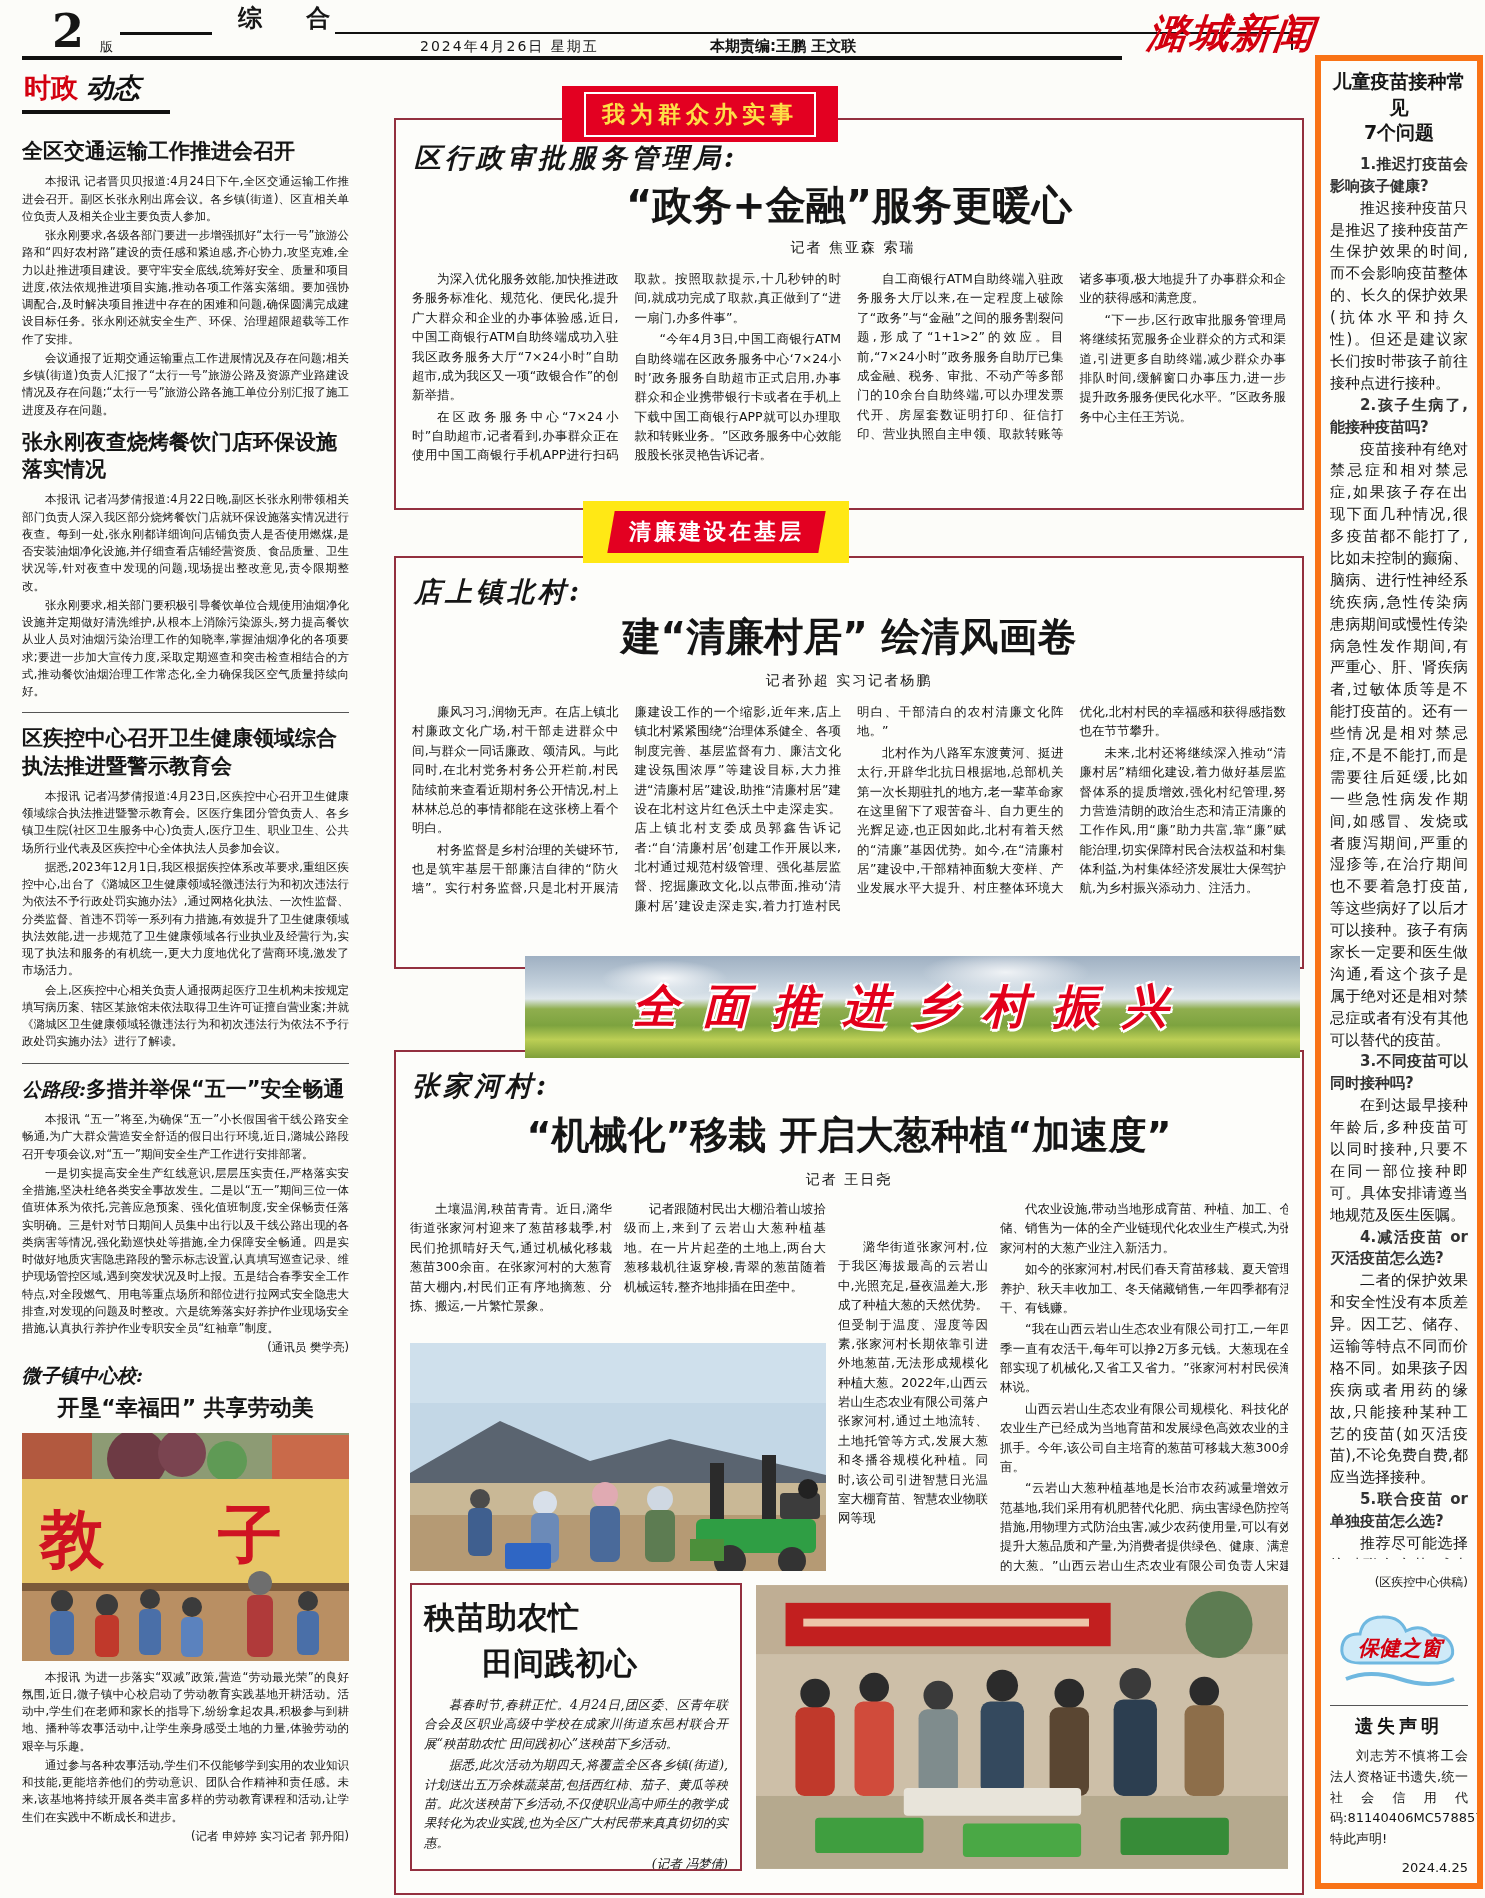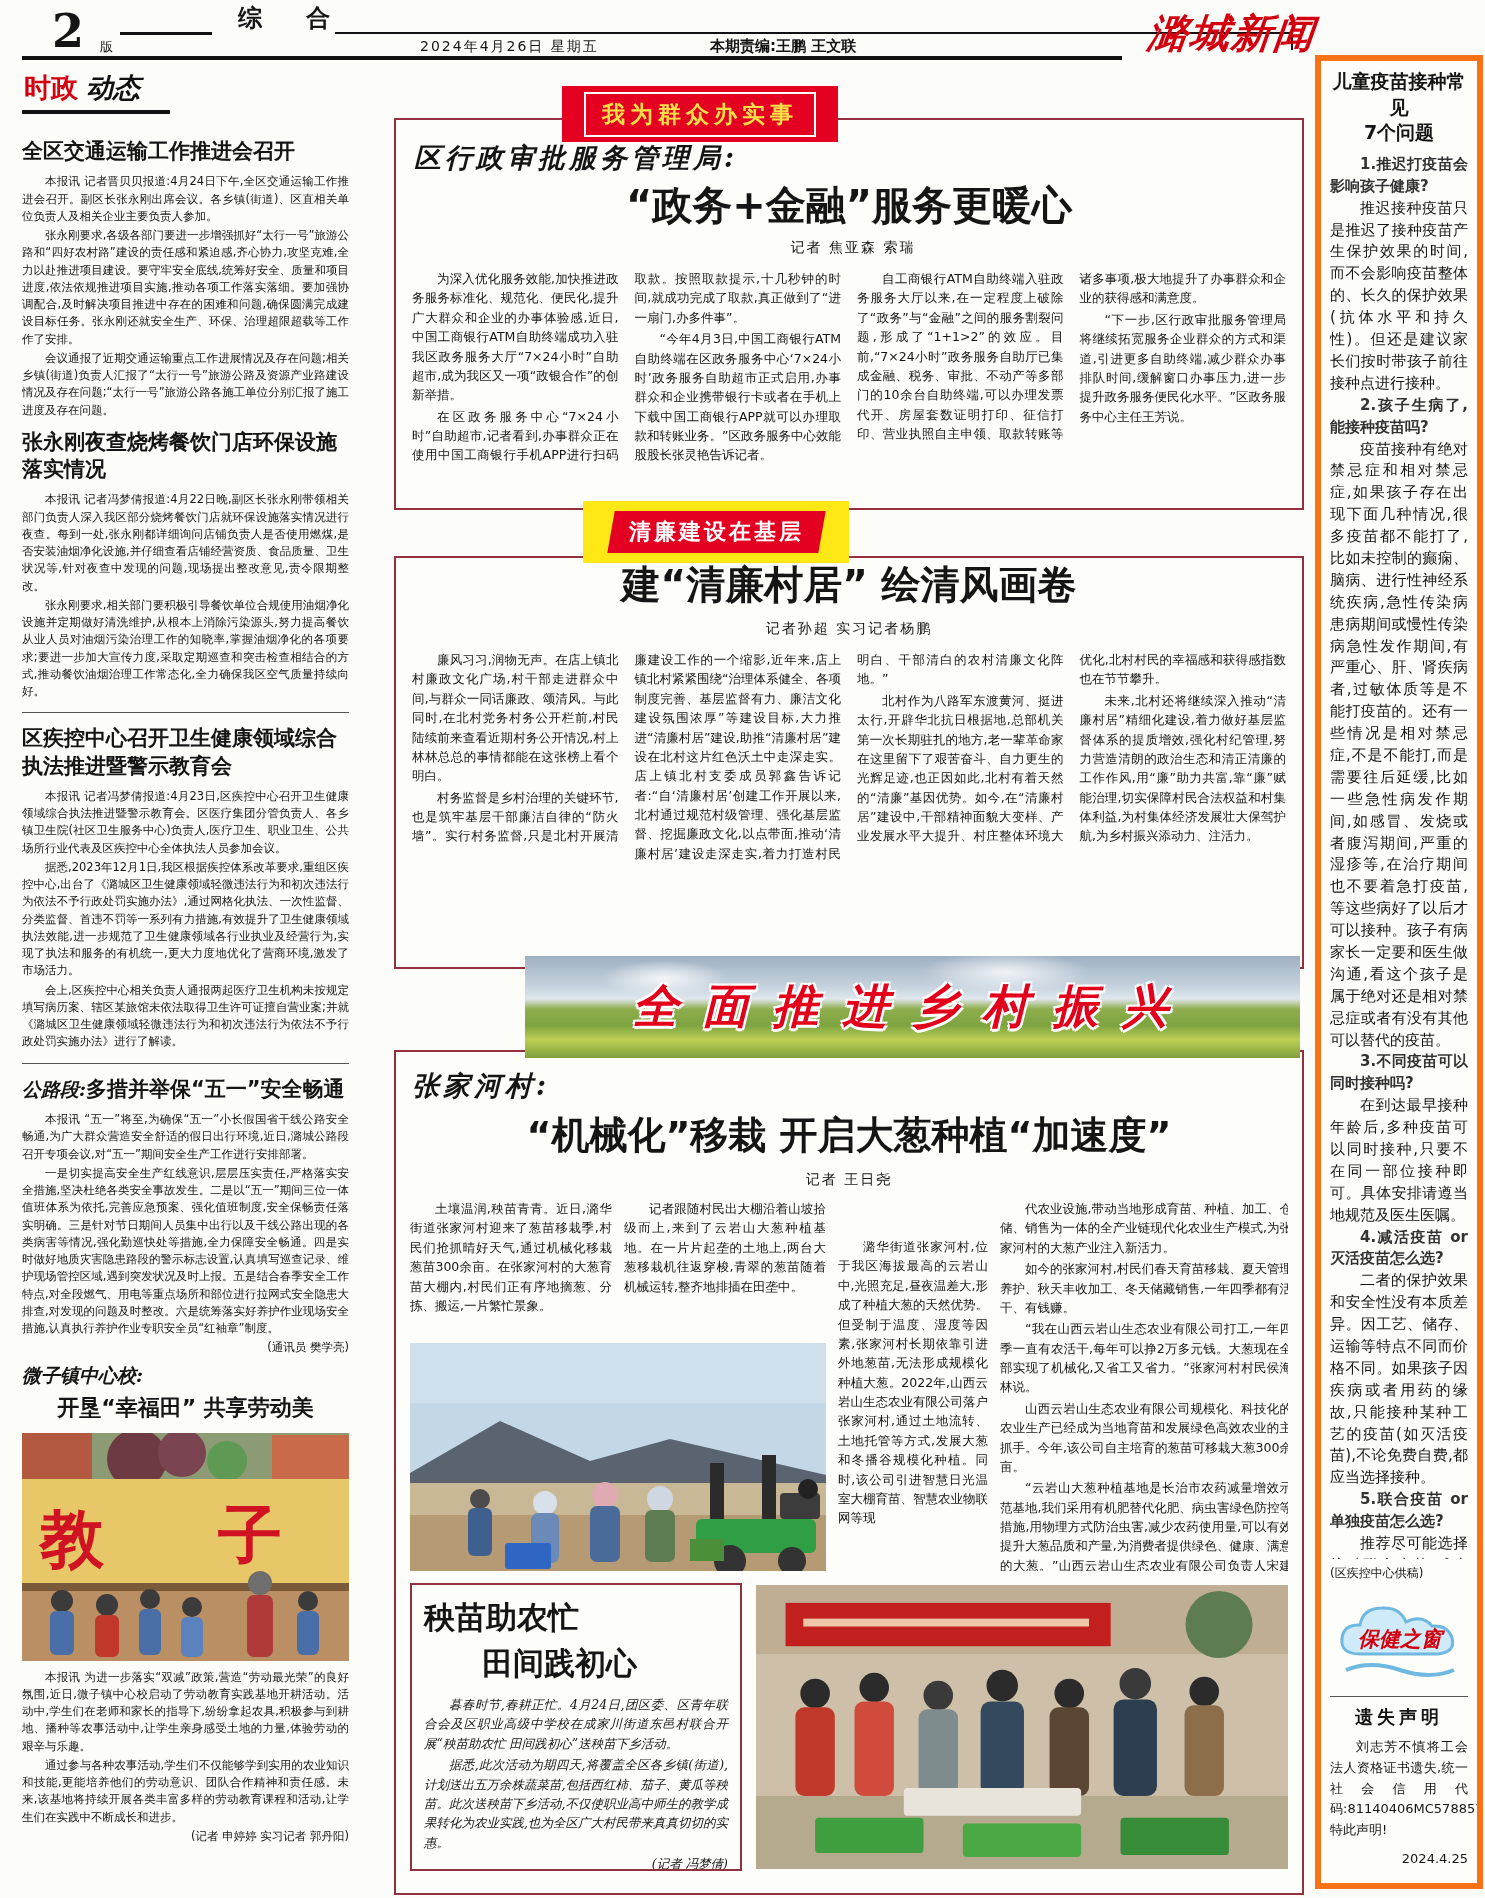--- a/index.html
+++ b/index.html
@@ -85,21 +85,21 @@
   .sub-body{font-family:"DejaVu Serif",serif;font-style:italic;font-size:12.5px;line-height:1.55;}
   .sub-byline{text-align:right;font-family:"DejaVu Serif",serif;font-style:italic;font-size:12.5px;margin-top:4px;}
   .crowdphoto{flex:1;height:288px;}
 
   
   .sidebar{left:1315px;top:55px;width:168px;height:1834px;border:6px solid #f97316;box-sizing:border-box;padding:8px 9px;overflow:hidden;background:#fdfdfa;}
   .sb-title{text-align:center;font-size:19px;font-weight:bold;line-height:1.35;margin-bottom:8px;}
   .sb-qa{font-size:15px;line-height:1.46;height:1405px;overflow:hidden;}
   .sb-q{margin:0;text-indent:2em;font-weight:bold;color:#333;text-align:justify;}
   .sb-a{margin:0;text-indent:2em;text-align:justify;}
-  .sb-credit{font-size:12px;margin:6px 0 10px 0;}
+  .sb-credit{text-align:right;font-size:12px;margin:15px 0 10px 0;}
   .sb-logo{display:block;margin:4px auto 8px auto;}
   .sb-hr{border:none;border-top:1px solid #555;margin:8px 0;}
   .sb-lost-title{text-align:center;font-size:18px;font-weight:bold;letter-spacing:4px;margin:4px 0 8px 0;}
   .sb-lost-body{font-size:13px;line-height:1.6;text-indent:2em;text-align:justify;margin:0;}
   .sb-date{text-align:right;font-size:13px;margin-top:10px;}
 </style>
 </head>
 <body>
 
 <div class="page">
@@ -210,20 +210,21 @@
       <p class="bp">“今年4月3日,中国工商银行ATM自助终端在区政务服务中心‘7×24小时’政务服务自助超市正式启用,办事群众和企业携带银行卡或者在手机上下载中国工商银行APP就可以办理取款和转账业务。”区政务服务中心效能股股长张灵艳告诉记者。</p>
       <p class="bp">自工商银行ATM自助终端入驻政务服务大厅以来,在一定程度上破除了“政务”与“金融”之间的服务割裂问题,形成了“1+1&gt;2”的效应。目前,“7×24小时”政务服务自助厅已集成金融、税务、审批、不动产等多部门的10余台自助终端,可以办理发票代开、房屋套数证明打印、征信打印、营业执照自主申领、取款转账等诸多事项,极大地提升了办事群众和企业的获得感和满意度。</p>
       <p class="bp">“下一步,区行政审批服务管理局将继续拓宽服务企业群众的方式和渠道,引进更多自助终端,减少群众办事排队时间,缓解窗口办事压力,进一步提升政务服务便民化水平。”区政务服务中心主任王芳说。</p>
     </div>
   </div>
 
   <div class="abs banner2">
     <div class="bpara"><span>清廉建设在基层</span></div>
   </div>
   <div class="abs fbox fbox2">
+    <div class="fkicker f2-kicker">店上镇北村:</div>
     <div class="fheadline f2-headline">建“清廉村居”  绘清风画卷</div>
     <div class="fbyline f2-byline">记者孙超 实习记者杨鹏</div>
     <div class="colsbody cols4 f2-body jc">
       <p class="bp">廉风习习,润物无声。在店上镇北村廉政文化广场,村干部走进群众中间,与群众一同话廉政、颂清风。与此同时,在北村党务村务公开栏前,村民陆续前来查看近期村务公开情况,村上林林总总的事情都能在这张榜上看个明白。</p>
       <p class="bp">村务监督是乡村治理的关键环节,也是筑牢基层干部廉洁自律的“防火墙”。实行村务监督,只是北村开展清廉建设工作的一个缩影,近年来,店上镇北村紧紧围绕“治理体系健全、各项制度完善、基层监督有力、廉洁文化建设氛围浓厚”等建设目标,大力推进“清廉村居”建设,助推“清廉村居”建设在北村这片红色沃土中走深走实。店上镇北村支委成员郭鑫告诉记者:“自‘清廉村居’创建工作开展以来,北村通过规范村级管理、强化基层监督、挖掘廉政文化,以点带面,推动‘清廉村居’建设走深走实,着力打造村民明白、干部清白的农村清廉文化阵地。”</p>
       <p class="bp">北村作为八路军东渡黄河、挺进太行,开辟华北抗日根据地,总部机关第一次长期驻扎的地方,老一辈革命家在这里留下了艰苦奋斗、自力更生的光辉足迹,也正因如此,北村有着天然的“清廉”基因优势。如今,在“清廉村居”建设中,干部精神面貌大变样、产业发展水平大提升、村庄整体环境大优化,北村村民的幸福感和获得感指数也在节节攀升。</p>
       <p class="bp">未来,北村还将继续深入推动“清廉村居”精细化建设,着力做好基层监督体系的提质增效,强化村纪管理,努力营造清朗的政治生态和清正清廉的工作作风,用“廉”助力共富,靠“廉”赋能治理,切实保障村民合法权益和村集体利益,为村集体经济发展壮大保驾护航,为乡村振兴添动力、注活力。</p>
     </div>
   </div>
 

